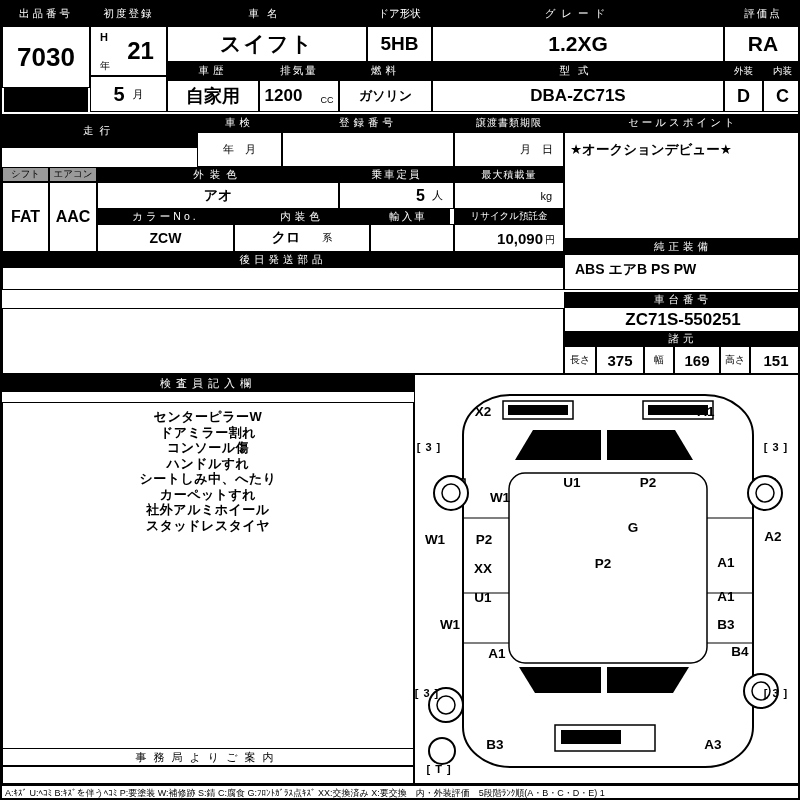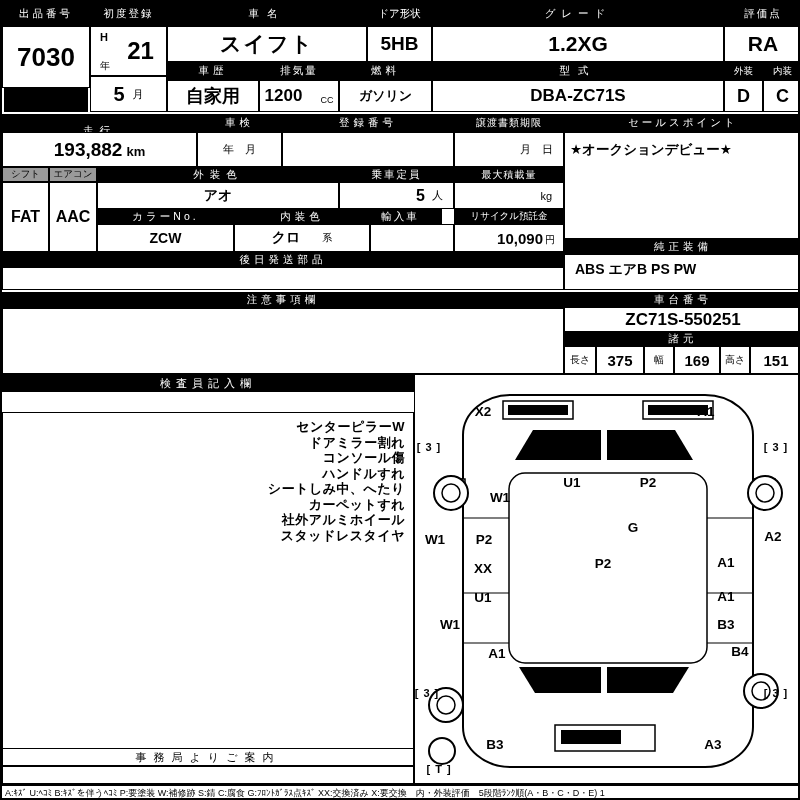--- a/index.html
+++ b/index.html
@@ -64,24 +64,20 @@
   <div class="cell b" style="left:430px;top:78px;width:292px;height:32px;font-size:17px">DBA-ZC71S</div>
   <div class="cell b" style="left:722px;top:78px;width:39px;height:32px;font-size:18px">D</div>
   <div class="cell b" style="left:761px;top:78px;width:39px;height:32px;font-size:18px">C</div>
 
   <div class="hdr ls6" style="left:0;top:112px;width:195px;height:34px">走行</div>
   <div class="hdr ls4" style="left:195px;top:112px;width:85px;height:18px">車検</div>
   <div class="hdr ls4" style="left:280px;top:112px;width:172px;height:18px">登録番号</div>
   <div class="hdr" style="left:452px;top:112px;width:110px;height:18px;font-size:10px;letter-spacing:1px">譲渡書類期限</div>
   <div class="hdr ls3" style="left:562px;top:112px;width:238px;height:18px">セールスポイント</div>
 
-  <div class="cell" style="left:0;top:130px;width:195px;height:35px">
-    <span class="b" style="font-size:19px">193,882</span>
-    <span class="b" style="font-size:13px;margin-left:4px;margin-top:4px">km</span>
-  </div>
   <div class="cell" style="left:195px;top:130px;width:85px;height:35px;font-size:11px">年　月</div>
   <div class="cell" style="left:280px;top:130px;width:172px;height:35px"></div>
   <div class="cell tr" style="left:452px;top:130px;width:110px;height:35px;font-size:11px;padding-right:10px">月　日</div>
   <div class="cell tl b" style="left:562px;top:130px;width:238px;height:107px;font-size:13.5px;padding:8px 5px">★オークションデビュー★</div>
 
   <div class="ghdr" style="left:0;top:165px;width:47px;height:15px">シフト</div>
   <div class="ghdr" style="left:47px;top:165px;width:48px;height:15px">エアコン</div>
   <div class="cell b" style="left:0;top:180px;width:47px;height:70px;font-size:16px">FAT</div>
   <div class="cell b" style="left:47px;top:180px;width:48px;height:70px;font-size:16px">AAC</div>
 
@@ -99,51 +95,50 @@
 
   <div class="hdr ls3" style="left:95px;top:207px;width:137px;height:15px">カラーNo.</div>
   <div class="cell b" style="left:95px;top:222px;width:137px;height:28px;font-size:14px">ZCW</div>
 
   <div class="hdr ls4" style="left:232px;top:207px;width:136px;height:15px">内装色</div>
   <div class="cell" style="left:232px;top:222px;width:136px;height:28px">
     <span class="b" style="font-size:14px">クロ</span>
     <span style="font-size:10px;margin-left:22px">系</span>
   </div>
 
-  <div class="hdr ls2" style="left:356px;top:207px;width:84px;height:16px">輸入車</div>
+  <div class="hdr ls2" style="left:364px;top:207px;width:84px;height:16px">輸入車</div>
   <div class="cell" style="left:368px;top:222px;width:84px;height:28px"></div>
 
   <div class="hdr" style="left:452px;top:207px;width:110px;height:15px;font-size:9.5px">リサイクル預託金</div>
   <div class="cell tr" style="left:452px;top:222px;width:110px;height:28px;padding-right:8px">
     <span class="b" style="font-size:15px">10,090</span>
     <span style="font-size:10px;margin-left:2px;margin-top:4px">円</span>
   </div>
 
   <div class="hdr ls4" style="left:0;top:250px;width:562px;height:15px">後日発送部品</div>
   <div class="cell" style="left:0;top:265px;width:562px;height:23px"></div>
 
   <div class="hdr ls4" style="left:562px;top:237px;width:238px;height:15px">純正装備</div>
   <div class="cell tl b" style="left:562px;top:252px;width:238px;height:36px;font-size:14px;padding:6px 10px">ABS エアB PS PW</div>
 
-  <div class="hdr ls4" style="left:0;top:290px;width:562px;height:16px">注意事項欄</div>
   <div class="cell" style="left:0;top:306px;width:562px;height:66px"></div>
 
   <div class="hdr ls4" style="left:562px;top:290px;width:238px;height:15px">車台番号</div>
   <div class="cell b" style="left:562px;top:305px;width:238px;height:25px;font-size:17px">ZC71S-550251</div>
   <div class="hdr ls4" style="left:562px;top:330px;width:238px;height:14px">諸元</div>
 
   <div class="cell" style="left:562px;top:344px;width:32px;height:28px;font-size:10px">長さ</div>
   <div class="cell b" style="left:594px;top:344px;width:48px;height:28px;font-size:15px">375</div>
   <div class="cell" style="left:642px;top:344px;width:30px;height:28px;font-size:10px">幅</div>
   <div class="cell b" style="left:672px;top:344px;width:46px;height:28px;font-size:15px">169</div>
   <div class="cell" style="left:718px;top:344px;width:30px;height:28px;font-size:10px">高さ</div>
   <div class="cell b" style="left:748px;top:344px;width:52px;height:28px;font-size:15px">151</div>
 
   <div class="hdr" style="left:0;top:372px;width:412px;height:18px;letter-spacing:5px;font-size:11px">検査員記入欄</div>
-  <div class="cell tl" style="left:0;top:410px;width:412px;height:356px;padding:5px 8px;flex-direction:column;align-items:flex-end">
+  <div class="cell tl" style="left:0;top:400px;width:412px;height:356px;padding:5px 8px;flex-direction:column;align-items:center">
     <div class="note-line">センターピラーW</div>
     <div class="note-line">ドアミラー割れ</div>
     <div class="note-line">コンソール傷</div>
     <div class="note-line">ハンドルすれ</div>
     <div class="note-line">シートしみ中、へたり</div>
     <div class="note-line">カーペットすれ</div>
     <div class="note-line">社外アルミホイール</div>
     <div class="note-line">スタッドレスタイヤ</div>
   </div>
   <div class="cell" style="left:0;top:746px;width:412px;height:18px;font-size:11px;letter-spacing:7px">事務局よりご案内</div>

